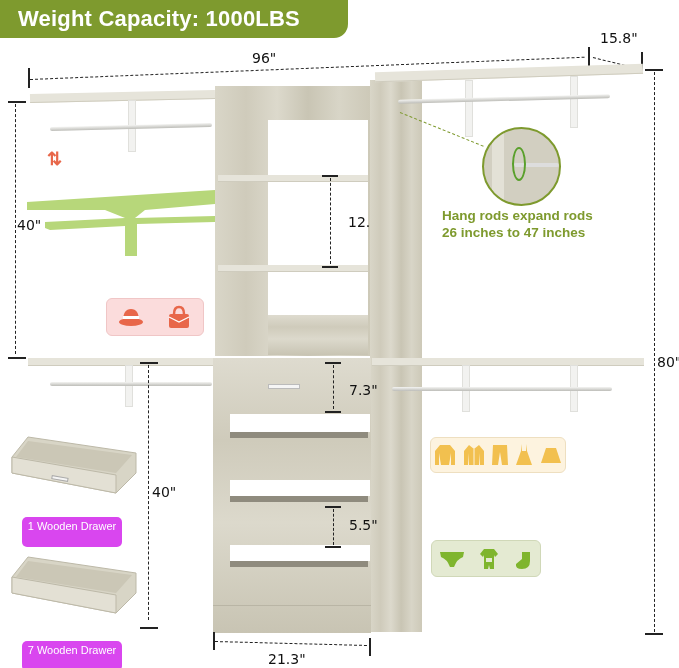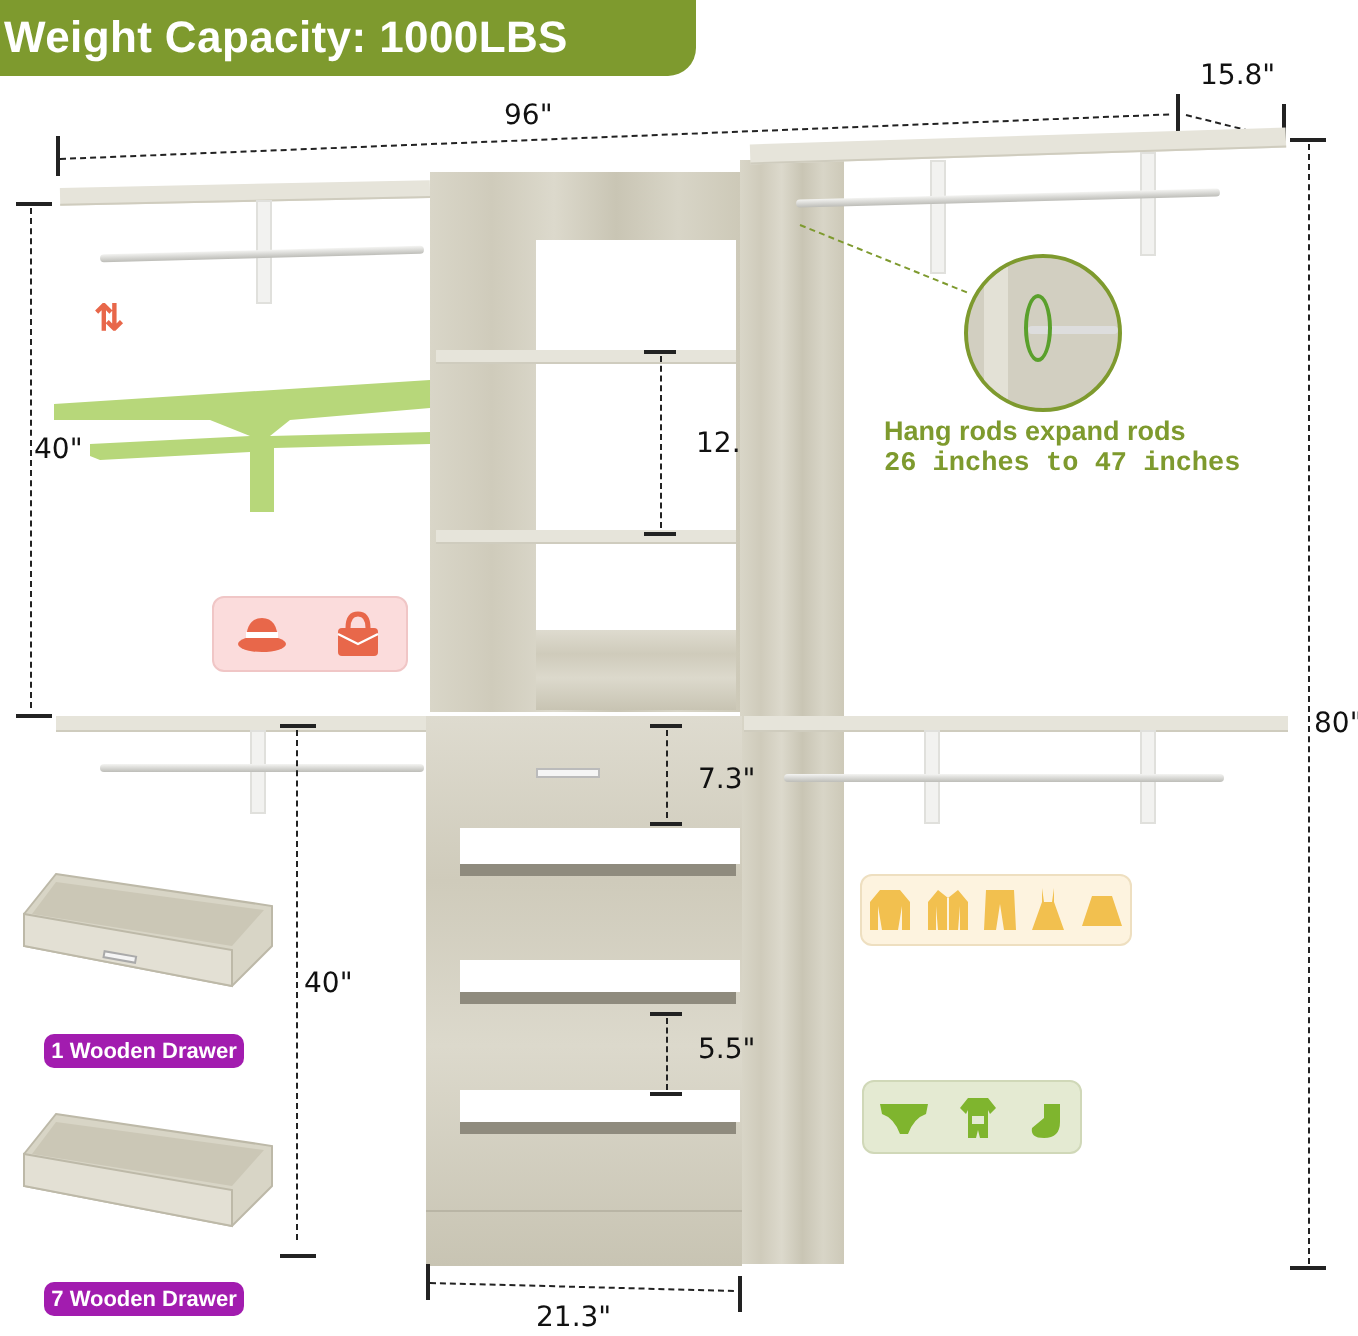--- a/index.html
+++ b/index.html
@@ -1,28 +1,28 @@
 <!DOCTYPE html>
 <html><head>
 <meta charset="utf-8">
 <style>
   html,body{margin:0;padding:0;}
   body{width:679px;height:668px;background:#ffffff;position:relative;overflow:hidden;font-family:"Liberation Sans",sans-serif;}
   .abs{position:absolute;}
-  .banner{left:0;top:0;width:348px;height:38px;background:#7e9a2e;border-bottom-right-radius:14px;color:#fff;font-weight:bold;font-size:22px;line-height:38px;padding-left:2px;box-sizing:border-box;letter-spacing:0.2px;}
+  .banner{left:0;top:0;width:348px;height:38px;background:#7e9a2e;border-bottom-right-radius:14px;color:#fff;font-weight:bold;font-size:22px;line-height:38px;padding-left:18px;box-sizing:border-box;letter-spacing:0.2px;}
   .dim{font-family:"DejaVu Sans",sans-serif;font-size:14px;color:#111;}
   .wood{background:linear-gradient(90deg,#d9d6c8 0%,#cfcbbb 20%,#dcd9cc 40%,#c9c5b4 60%,#d8d5c7 80%,#cdc9b8 100%);}
   .woodh{background:linear-gradient(180deg,#dedbcf 0%,#cfcbbb 30%,#dcd9cc 60%,#c8c4b3 100%);}
   .shelf{background:#e6e4da;border-bottom:1px solid #cfccbe;}
   .rod{background:linear-gradient(180deg,#f4f4f2,#bdbdb8);height:4px;border-radius:2px;}
   .bracket{background:#f2f2f0;border:1px solid #e0e0dc;}
   .vdash{border-left:1.5px dashed #222;width:0;}
   .hdash{border-top:1.5px dashed #222;height:0;}
   .tick{background:#222;}
-  .label-pill{background:#a21caf;color:#fff;font-weight:bold;font-size:11px;border-radius:5px;text-align:center;line-height:18px;height:17px;}
+  .label-pill{background:#d946ef;color:#fff;font-weight:normal;font-size:11px;border-radius:5px;text-align:center;line-height:18px;height:30px;}
   .green-text{color:#7e9a2e;font-weight:bold;font-size:13.5px;line-height:17px;}
   .iconbox{border-radius:6px;display:flex;align-items:center;justify-content:space-around;}
   .drawer-slot{background:#fff;}
   .drawer-shadow{background:#8f8b7e;}
 </style>
 </head>
 <body>
 
 <div class="abs banner">Weight Capacity: 1000LBS</div>
 
@@ -87,21 +87,21 @@
 <div class="abs bracket" style="left:570px;top:76px;width:6px;height:50px;"></div>
 <div class="abs rod" style="left:398px;top:97px;width:212px;transform:rotate(-1.5deg);"></div>
 
 <div class="abs hdash" style="left:400px;top:112px;width:90px;border-color:#7e9a2e;transform:rotate(22deg);transform-origin:left;"></div>
 <div class="abs" style="left:482px;top:127px;width:75px;height:75px;border-radius:50%;border:2px solid #7e9a2e;overflow:hidden;background:#d2cfc1;">
   <div style="position:absolute;left:8px;top:0;width:12px;height:75px;background:#e3e1d6;"></div>
   <div style="position:absolute;left:30px;top:34px;width:45px;height:4px;background:#ddd;border-radius:2px;"></div>
   <div style="position:absolute;left:28px;top:18px;width:10px;height:30px;border:2px solid #5aa02c;border-radius:50%;"></div>
 </div>
 <div class="abs green-text" style="left:442px;top:207px;">Hang rods expand rods</div>
-<div class="abs green-text" style="left:442px;top:224px;font-family:Liberation Mono, monospace;">26 inches to 47 inches</div>
+<div class="abs green-text" style="left:442px;top:224px;">26 inches to 47 inches</div>
 
 <div class="abs shelf" style="left:28px;top:358px;width:187px;height:7px;"></div>
 <div class="abs bracket" style="left:125px;top:365px;width:6px;height:40px;"></div>
 <div class="abs rod" style="left:50px;top:382px;width:162px;"></div>
 
 <div class="abs shelf" style="left:372px;top:358px;width:272px;height:7px;"></div>
 <div class="abs bracket" style="left:462px;top:365px;width:6px;height:45px;"></div>
 <div class="abs bracket" style="left:570px;top:365px;width:6px;height:45px;"></div>
 <div class="abs rod" style="left:392px;top:387px;width:220px;"></div>
 

